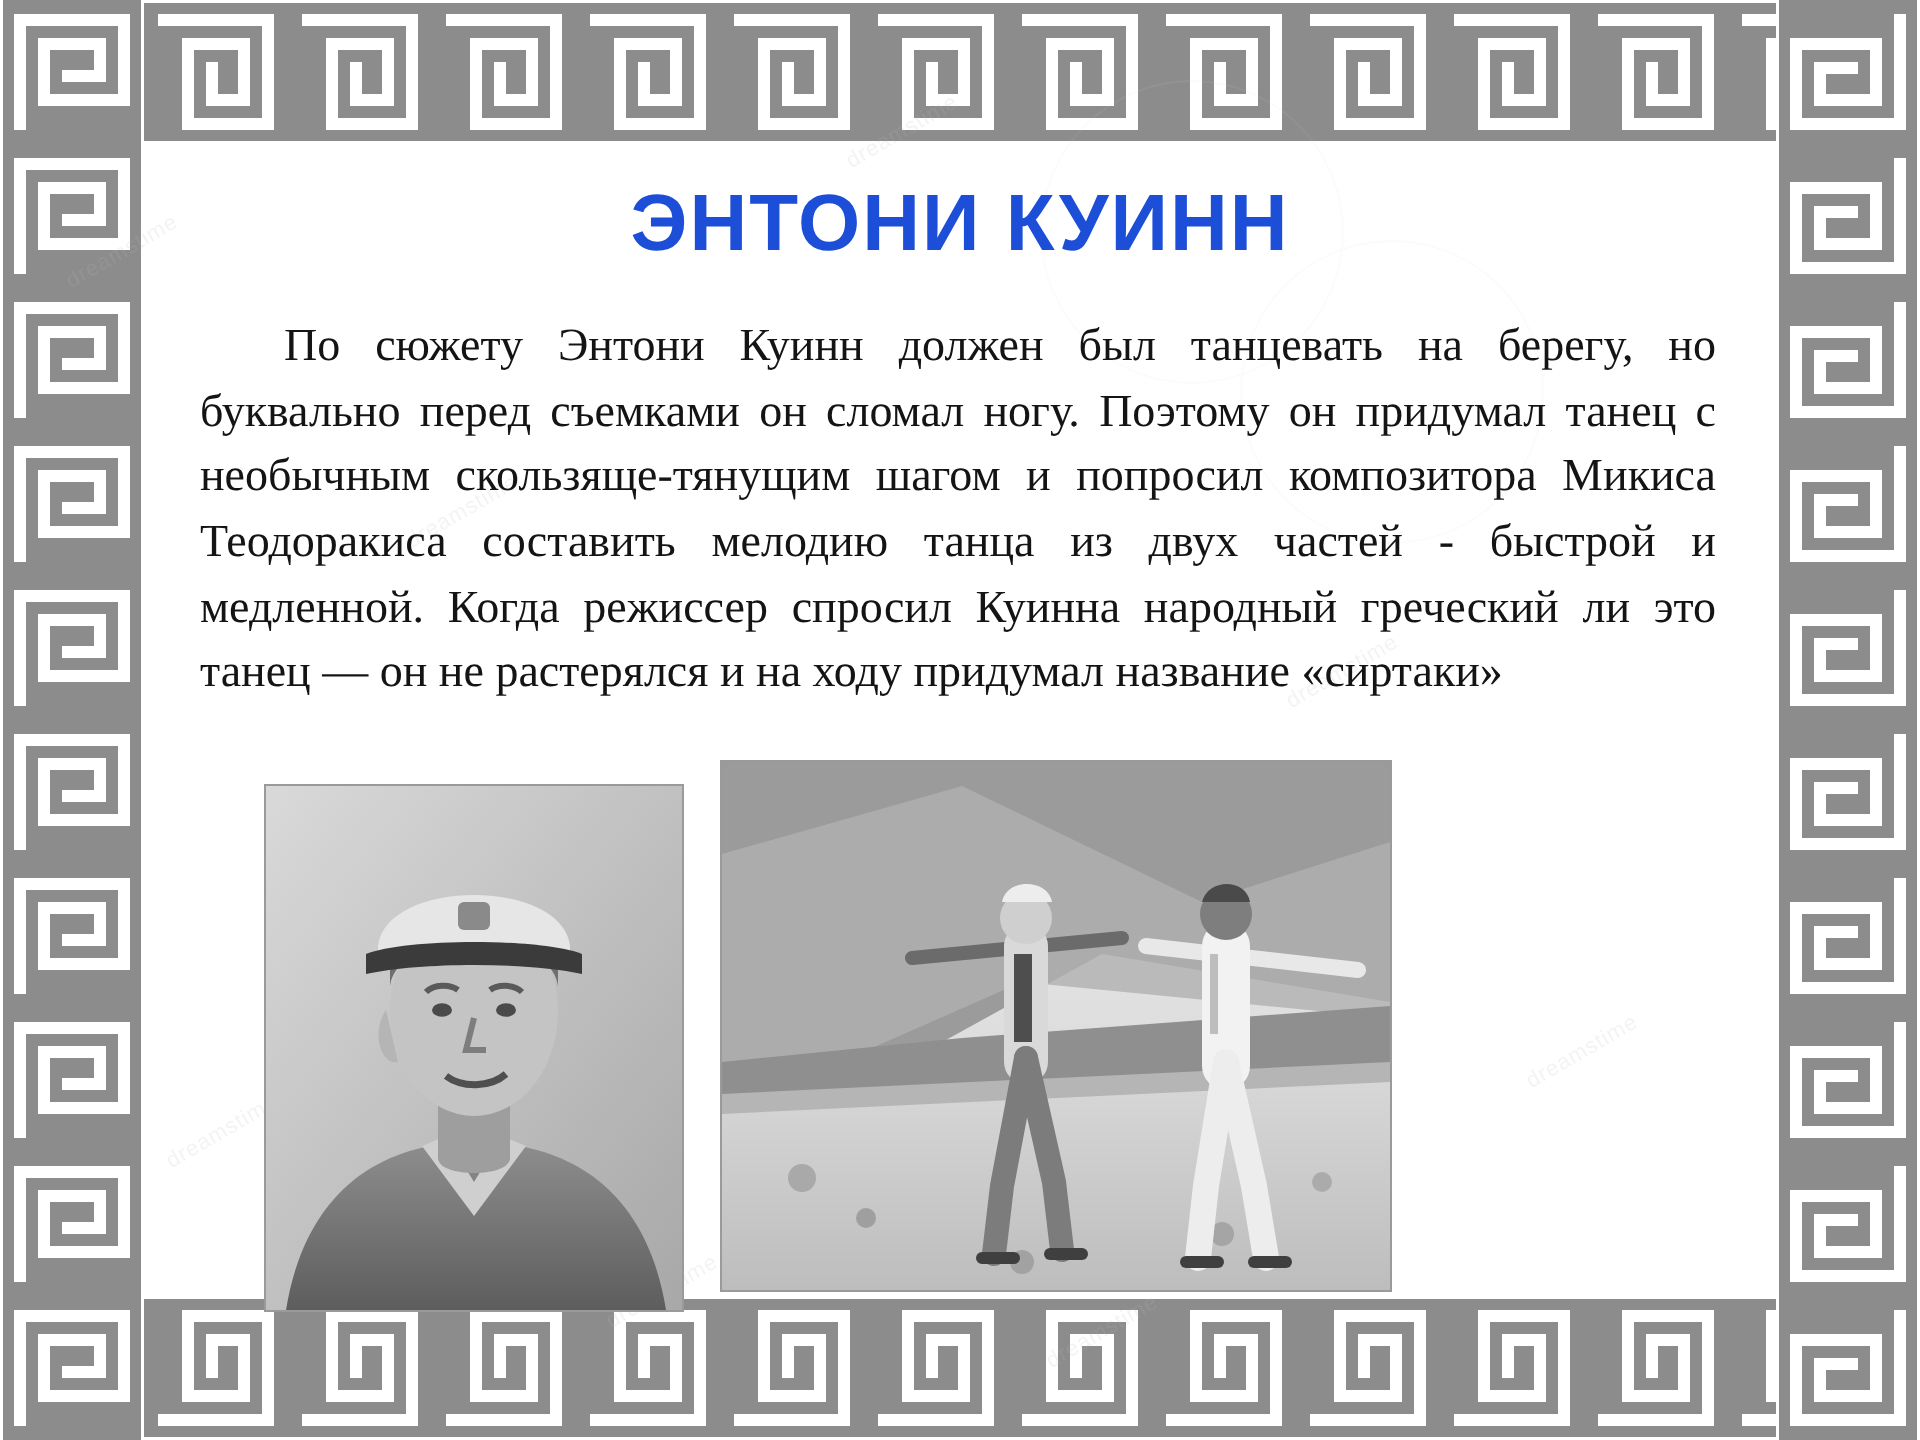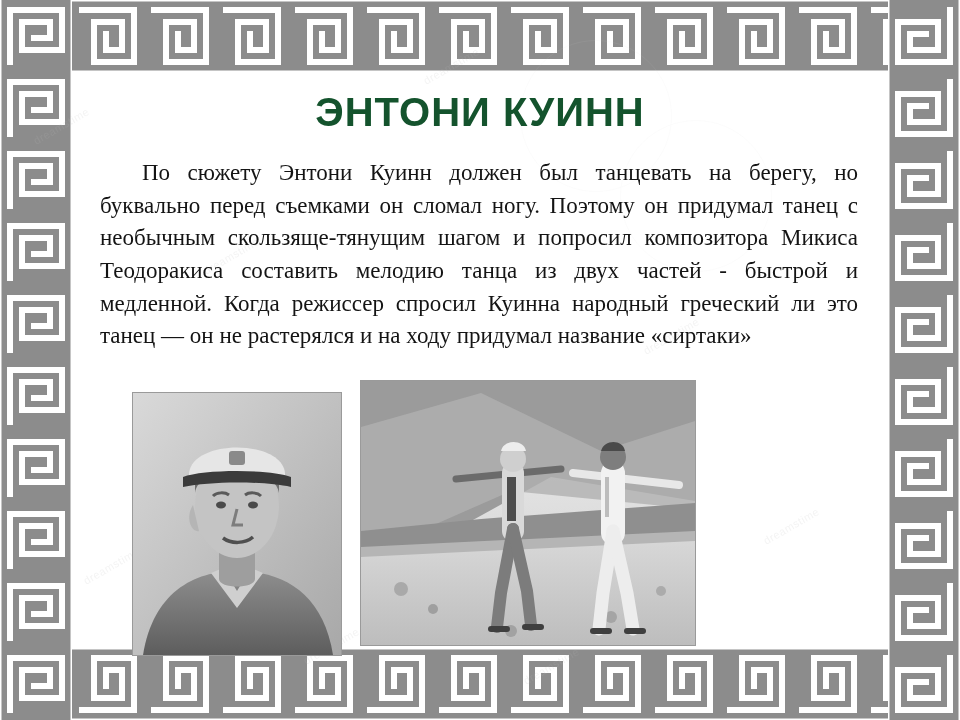--- a/index.html
+++ b/index.html
@@ -62,21 +62,21 @@
   }
 
   .title {
     margin: 0;
     padding-top: 18px;
     text-align: center;
     font-family: "Liberation Sans", sans-serif;
     font-weight: bold;
     font-size: 40px;
     letter-spacing: 1px;
-    color: #14532d;
+    color: #1d4ed8;
   }
 
   .body-text {
     margin: 22px 0 0 0;
     font-family: "Liberation Serif", serif;
     font-size: 23px;
     line-height: 1.42;
     color: #141414;
     text-align: justify;
     text-indent: 42px;

